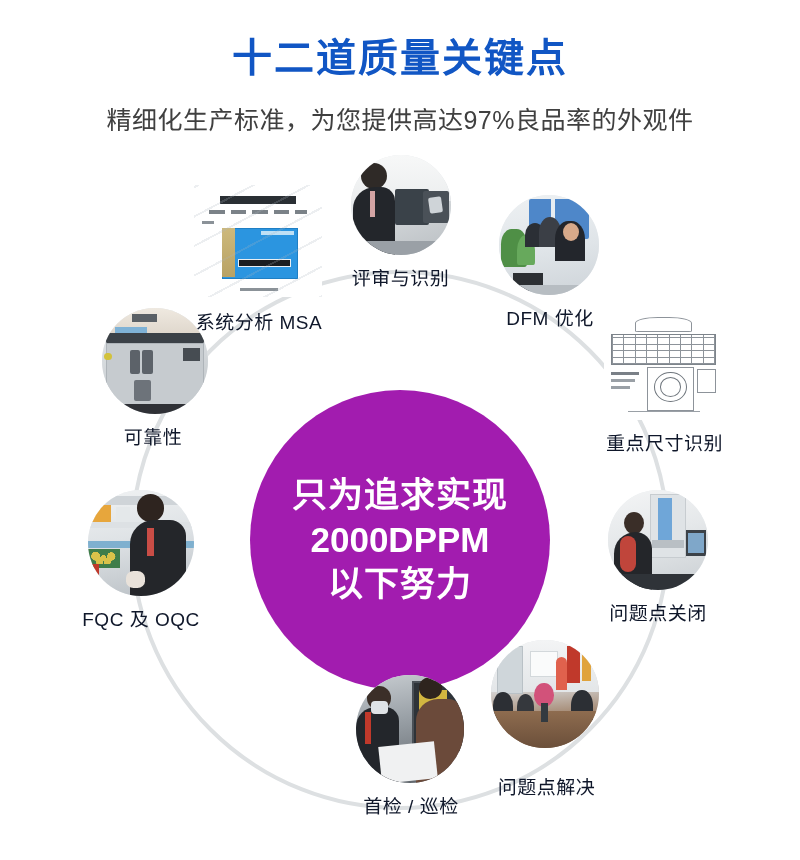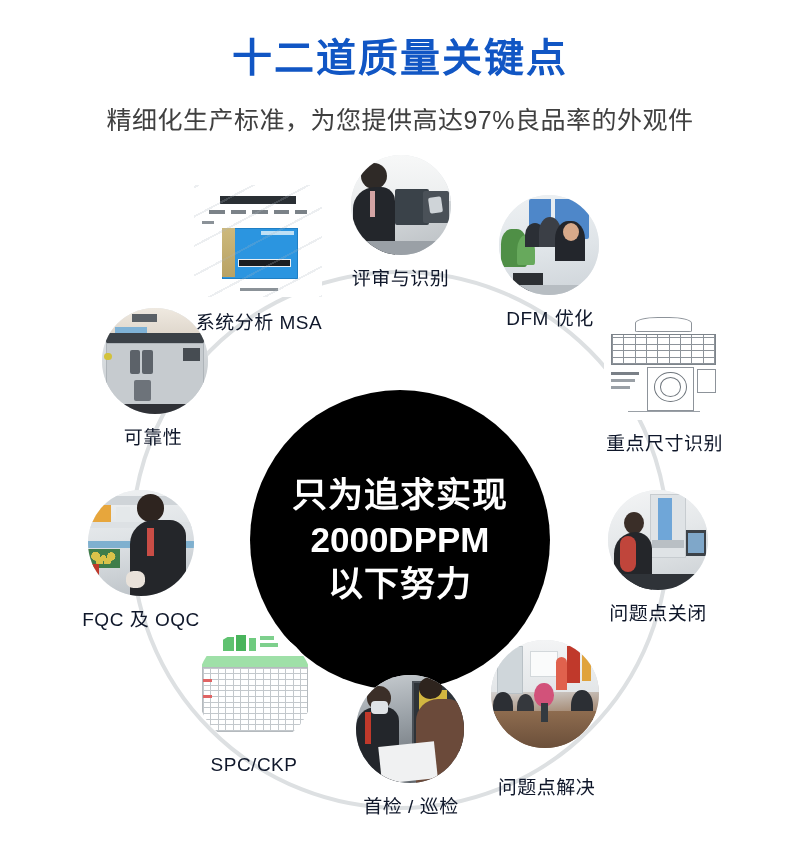--- a/index.html
+++ b/index.html
@@ -27,21 +27,21 @@
   
   .stage{position:absolute;left:0;top:145px;width:800px;height:715px;}
   .ring-svg{position:absolute;left:0;top:0;width:800px;height:715px;}
 
   
   .hub{
     position:absolute;
     left:250px;top:245px;
     width:300px;height:300px;
     border-radius:50%;
-    background:#000000;
+    background:#a21caf;
     display:flex;flex-direction:column;
     align-items:center;justify-content:center;
     color:#ffffff;
     text-align:center;
     z-index:5;
   }
   .hub-line{
     font-size:35px;font-weight:700;line-height:1.28;
     letter-spacing:1px;white-space:nowrap;
   }
@@ -335,36 +335,20 @@
             <span class="b1"></span>
             <span class="b2"></span>
           <span class="mask"></span>
             <span class="strap"></span>
             <span class="paper"></span>
         </div>
       </div>
       <div class="node-label" style="left:-8px;top:116px;width:128px;text-align:center;">首检 / 巡检</div>
     </div>
 
-    <div class="node" style="left:195px;top:485px;width:120px;">
-      <div class="thumb" style="width:116px;height:116px;background:#fff;">
-        <div class="ph img-spc">
-          <span class="t1"></span>
-            <span class="t2"></span>
-            <span class="t3"></span>
-          <span class="t4"></span>
-            <span class="t5"></span>
-          <span class="hdr"></span>
-            <span class="grid"></span>
-          <span class="r1"></span>
-            <span class="r2"></span>
-        </div>
-      </div>
-      <div class="node-label" style="left:14px;top:124px;width:90px;text-align:center;">SPC/CKP</div>
-    </div>
 
     <div class="node" style="left:87px;top:345px;width:108px;">
       <div class="thumb" style="width:106px;height:106px;">
         <div class="ph img-fqc">
           <span class="shelf"></span>
             <span class="box1"></span>
             <span class="box2"></span>
           <span class="shelf2"></span>
             <span class="bench"></span>
             <span class="bin"></span>

